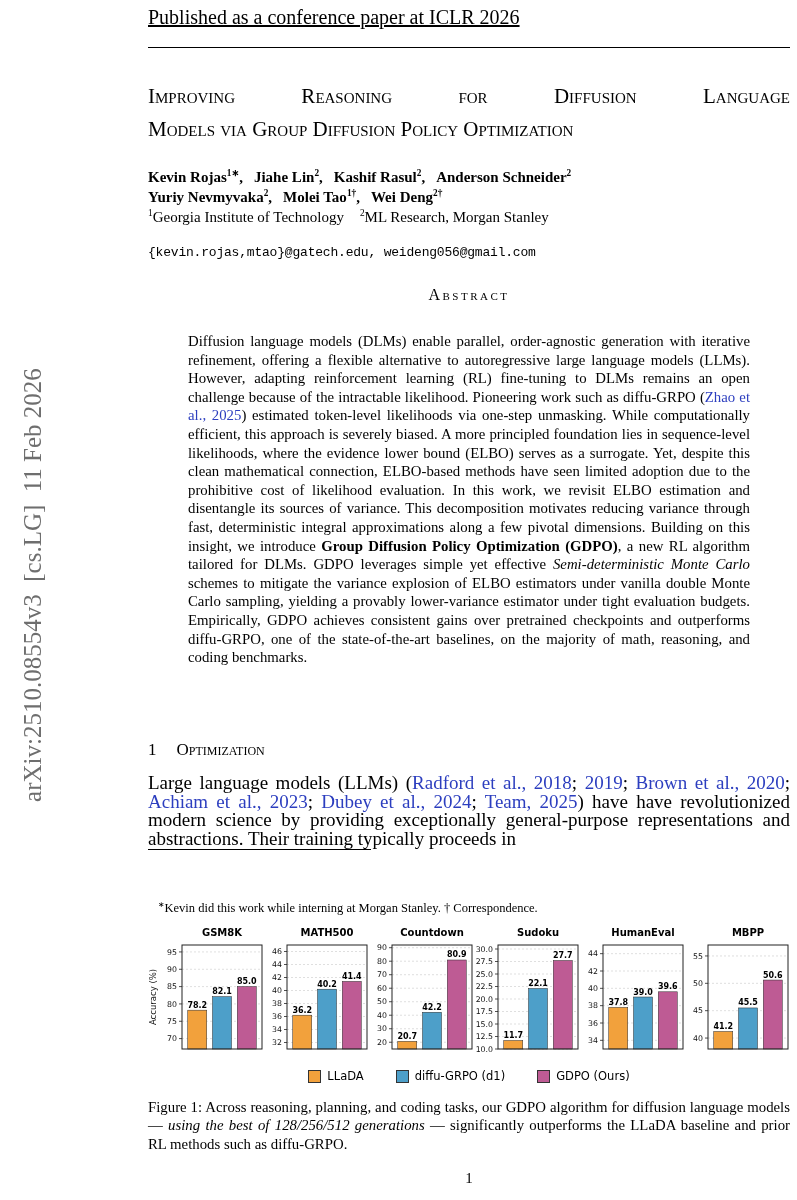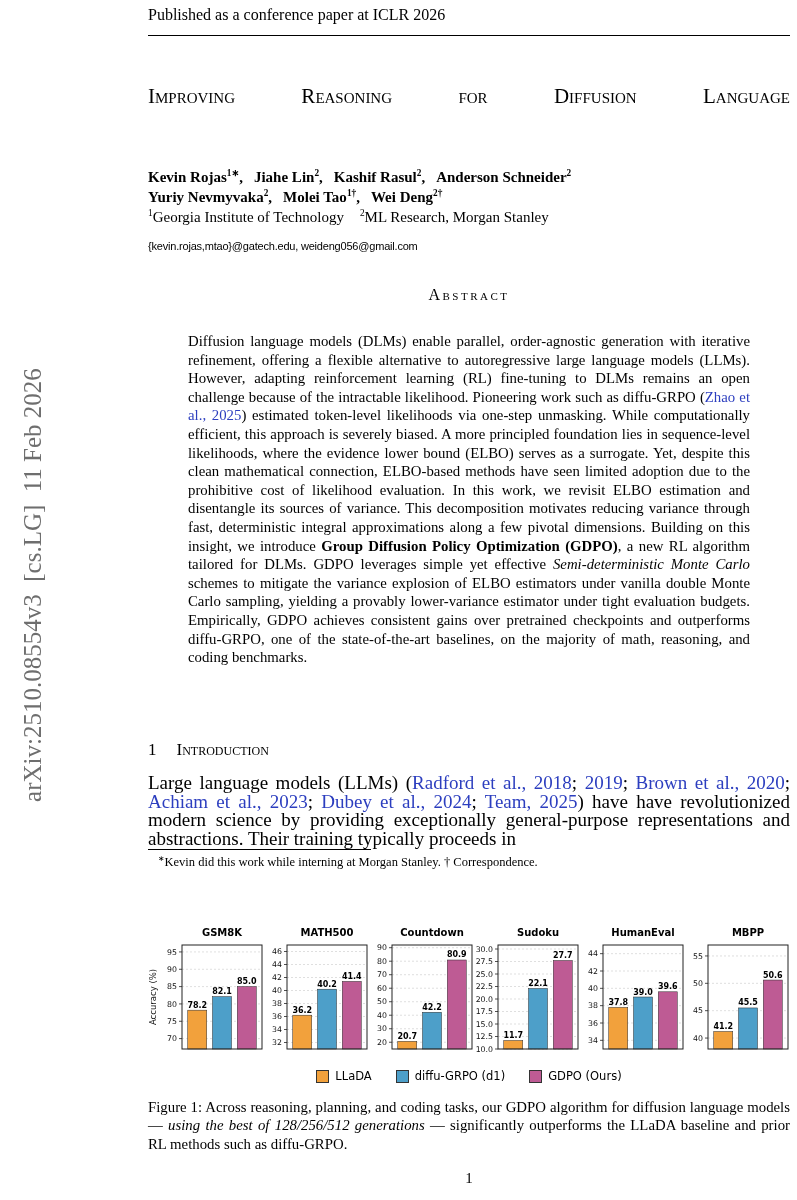--- a/index.html
+++ b/index.html
@@ -8,88 +8,89 @@
     position:relative; width:797px; height:1200px; background:#fff;
     font-family:"Liberation Serif", serif; color:#000; overflow:hidden;
   }
   .stamp {
     position:absolute; left:33px; top:585px;
     transform:translate(-50%,-50%) rotate(-90deg);
     white-space:pre; font-size:25px; font-family:"Liberation Serif", serif;
   }
   .header {
     position:absolute; left:148px; top:6px; width:642px;
-    font-size:16px; border-bottom:1.5px solid #000; padding-bottom:11px;
+    font-size:20px; border-bottom:1.5px solid #000; padding-bottom:18px;text-decoration:underline;
   }
   .title { position:absolute; left:148px; top:80px; width:642px;
     font-size:21px; font-variant:small-caps; line-height:33px; }
   .title-line1 { text-align:justify; text-align-last:justify; }
   .authors { position:absolute; left:148px; top:167px; width:642px; font-size:15px; line-height:20px; }
   .author-line { font-weight:bold; }
   sup { font-size:0.62em; vertical-align:super; line-height:0; }
   .author-gap { display:inline-block; width:11px; }
   .affil-gap { display:inline-block; width:16px; }
-  .email-line { font-family:Liberation Sans, sans-serif; font-size:11px; margin-top:9px; letter-spacing:-0.2px; }
+  .email-line { font-family:Liberation Mono, monospace; font-size:13px; margin-top:16px; letter-spacing:-0.2px; }
   .abstract-heading {
     position:absolute; left:148px; top:286px; width:642px; text-align:center;
     font-size:16px; font-variant:small-caps; letter-spacing:2.5px;
   }
   .abstract-body {
     position:absolute; left:188px; top:332px; width:562px;
     font-size:14.8px; line-height:18.6px; text-align:justify;
   }
   .seg-bold { font-weight:bold; }
   .seg-italic { font-style:italic; }
   .seg-link { color:var(--cite, #2c3ebf); }
   .section-heading { position:absolute; left:148px; top:740px; font-size:17px; }
   .sec-title { font-variant:small-caps; margin-left:20px; }
   .intro {
     position:absolute; left:148px; top:774px; width:642px;
     font-size:19px; line-height:18.6px; text-align:justify;
   }
   .footnote-rule { position:absolute; left:148px; top:849px; width:223px; border-top:1px solid #000; }
-  .footnote { position:absolute; left:148px; top:855px; width:642px; font-size:12.5px; text-indent:10px; }
+  .footnote { position:absolute; left:148px; top:901px; width:642px; font-size:12.5px; text-indent:10px; }
   .figure { position:absolute; left:148px; top:925px; width:642px; }
   .charts-row { display:flex; justify-content:space-between; align-items:center; }
   .chart { font-family:"DejaVu Sans", sans-serif; }
   .legend {
-    display:flex; justify-content:center; gap:24px; margin-top:8px; align-items:center;
+    display:flex; justify-content:center; gap:32px; margin-top:8px; align-items:center;
     font-family:"DejaVu Sans", sans-serif; font-size:11.5px;
   }
   .legend-item { display:flex; align-items:center; gap:6px; }
   .swatch { width:13px; height:13px; display:inline-block; border:0.5px solid #333; }
   .caption { margin-top:15px; font-size:14.8px; line-height:18.4px; text-align:justify; }
   .pagenum { position:absolute; left:148px; top:1170px; width:642px; text-align:center; font-size:15px; }
 </style>
 </head>
 <body>
 
 <div class="page">
 
   <div class="stamp" style="color: rgb(110, 110, 110);">arXiv:2510.08554v3  [cs.LG]  11 Feb 2026</div>
 
   <div class="header">Published as a conference paper at ICLR 2026</div>
 
   <div class="title">
     <div class="title-line1">Improving Reasoning for Diffusion Language</div>
+    <div class="title-line2">Models via Group Diffusion Policy Optimization</div>
   </div>
 
   <div class="authors">
     <div class="author-line"><span>Kevin Rojas</span><sup>1∗</sup>,<span class="author-gap"></span><span>Jiahe Lin</span><sup>2</sup>,<span class="author-gap"></span><span>Kashif Rasul</span><sup>2</sup>,<span class="author-gap"></span><span>Anderson Schneider</span><sup>2</sup></div>
     <div class="author-line"><span>Yuriy Nevmyvaka</span><sup>2</sup>,<span class="author-gap"></span><span>Molei Tao</span><sup>1†</sup>,<span class="author-gap"></span><span>Wei Deng</span><sup>2†</sup></div>
     <div class="affil-line"><sup>1</sup><span>Georgia Institute of Technology</span><span class="affil-gap"></span><sup>2</sup><span>ML Research, Morgan Stanley</span></div>
     <div class="email-line">{kevin.rojas,mtao}@gatech.edu, weideng056@gmail.com</div>
   </div>
 
   <div class="abstract-heading">Abstract</div>
 
   <div class="abstract-body"><span>Diffusion language models (DLMs) enable parallel, order-agnostic generation with iterative refinement, offering a flexible alternative to autoregressive large language models (LLMs). However, adapting reinforcement learning (RL) fine-tuning to DLMs remains an open challenge because of the intractable likelihood. Pioneering work such as diffu-GRPO (</span><span class="seg-link">Zhao et al., 2025</span><span>) estimated token-level likelihoods via one-step unmasking. While computationally efficient, this approach is severely biased. A more principled foundation lies in sequence-level likelihoods, where the evidence lower bound (ELBO) serves as a surrogate. Yet, despite this clean mathematical connection, ELBO-based methods have seen limited adoption due to the prohibitive cost of likelihood evaluation. In this work, we revisit ELBO estimation and disentangle its sources of variance. This decomposition motivates reducing variance through fast, deterministic integral approximations along a few pivotal dimensions. Building on this insight, we introduce </span><span class="seg-bold">Group Diffusion Policy Optimization (GDPO)</span><span>, a new RL algorithm tailored for DLMs. GDPO leverages simple yet effective </span><span class="seg-italic">Semi-deterministic Monte Carlo</span><span> schemes to mitigate the variance explosion of ELBO estimators under vanilla double Monte Carlo sampling, yielding a provably lower-variance estimator under tight evaluation budgets. Empirically, GDPO achieves consistent gains over pretrained checkpoints and outperforms diffu-GRPO, one of the state-of-the-art baselines, on the majority of math, reasoning, and coding benchmarks.</span></div>
 
   <div class="section-heading">
-    <span class="sec-num">1</span><span class="sec-title">Introduction</span>
+    <span class="sec-num">1</span><span class="sec-title">Optimization</span>
   </div>
 
   <div class="intro"><span>Large language models (LLMs) (</span><span class="seg-link">Radford et al., 2018</span><span>; </span><span class="seg-link">2019</span><span>; </span><span class="seg-link">Brown et al., 2020</span><span>; </span><span class="seg-link">Achiam et al., 2023</span><span>; </span><span class="seg-link">Dubey et al., 2024</span><span>; </span><span class="seg-link">Team, 2025</span><span>) have have revolutionized modern science by providing exceptionally general-purpose representations and abstractions. Their training typically proceeds in</span></div>
 
   <div class="footnote-rule"></div>
   <div class="footnote"><sup>∗</sup><span>Kevin did this work while interning at Morgan Stanley. † Correspondence.</span></div>
 
   <div class="figure">
     <div class="charts-row">
       <div class="chart"><svg width="116" height="132" viewBox="0 0 116 132" style="font-family: &quot;DejaVu Sans&quot;, sans-serif;">

